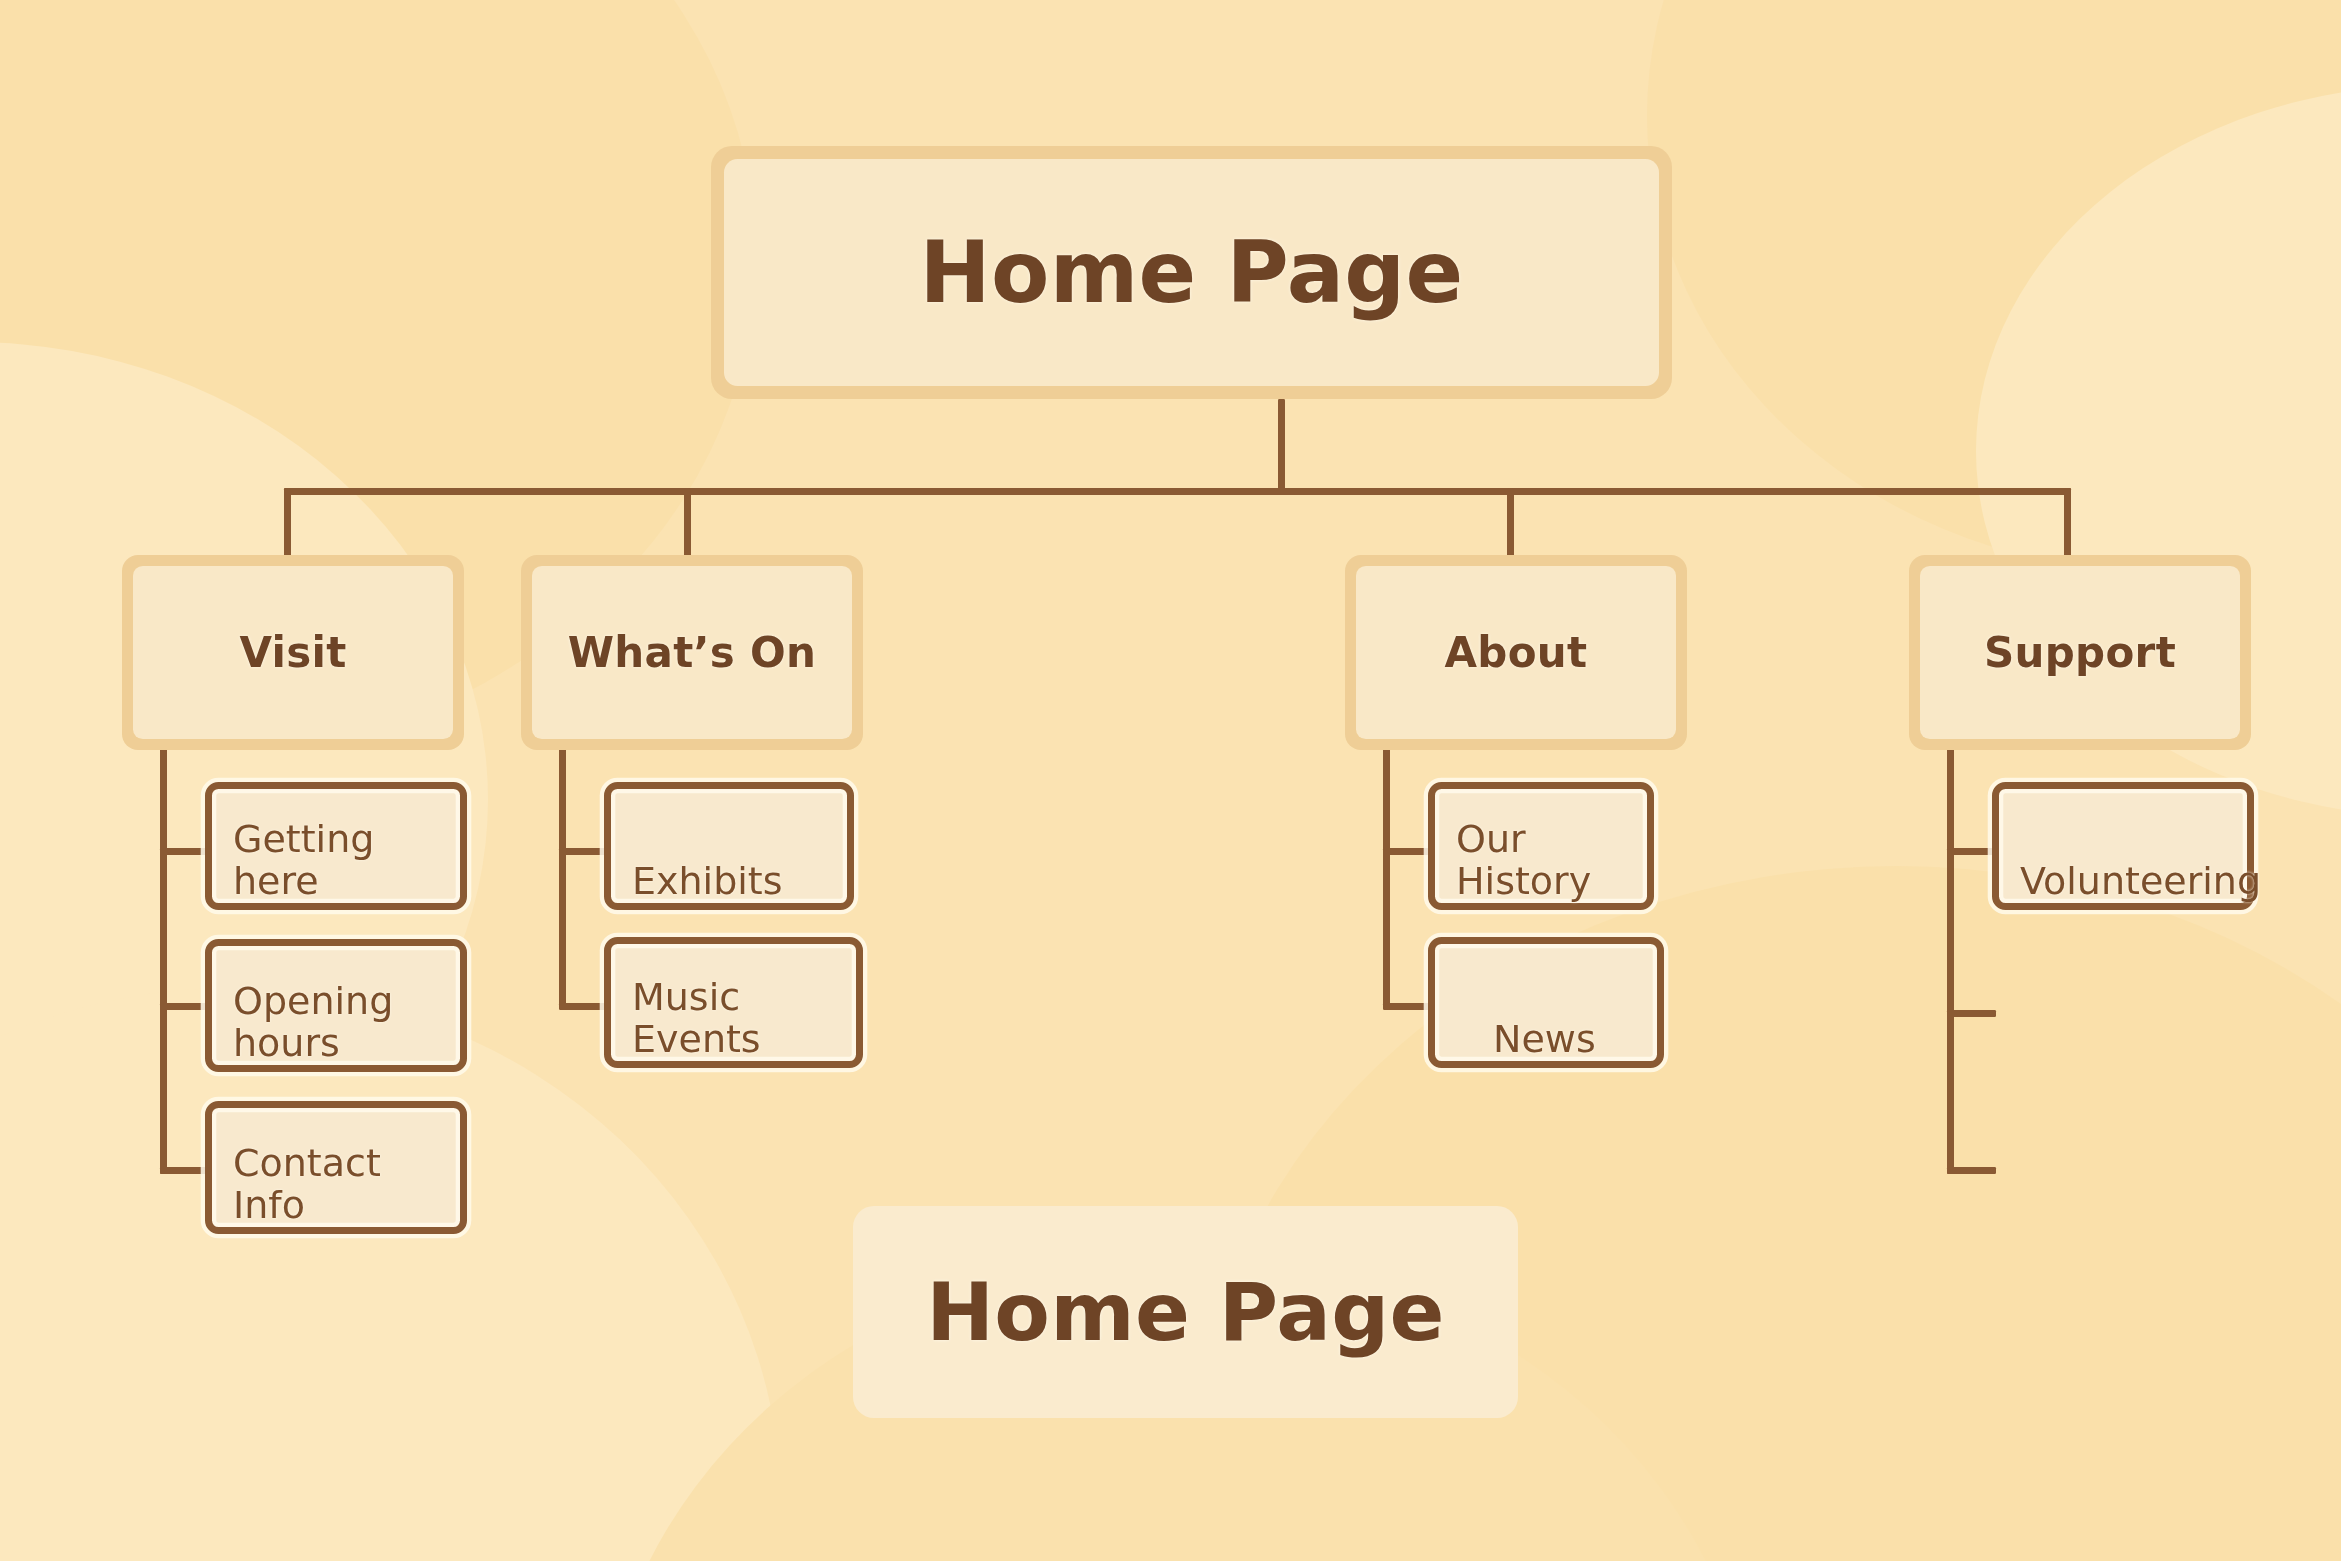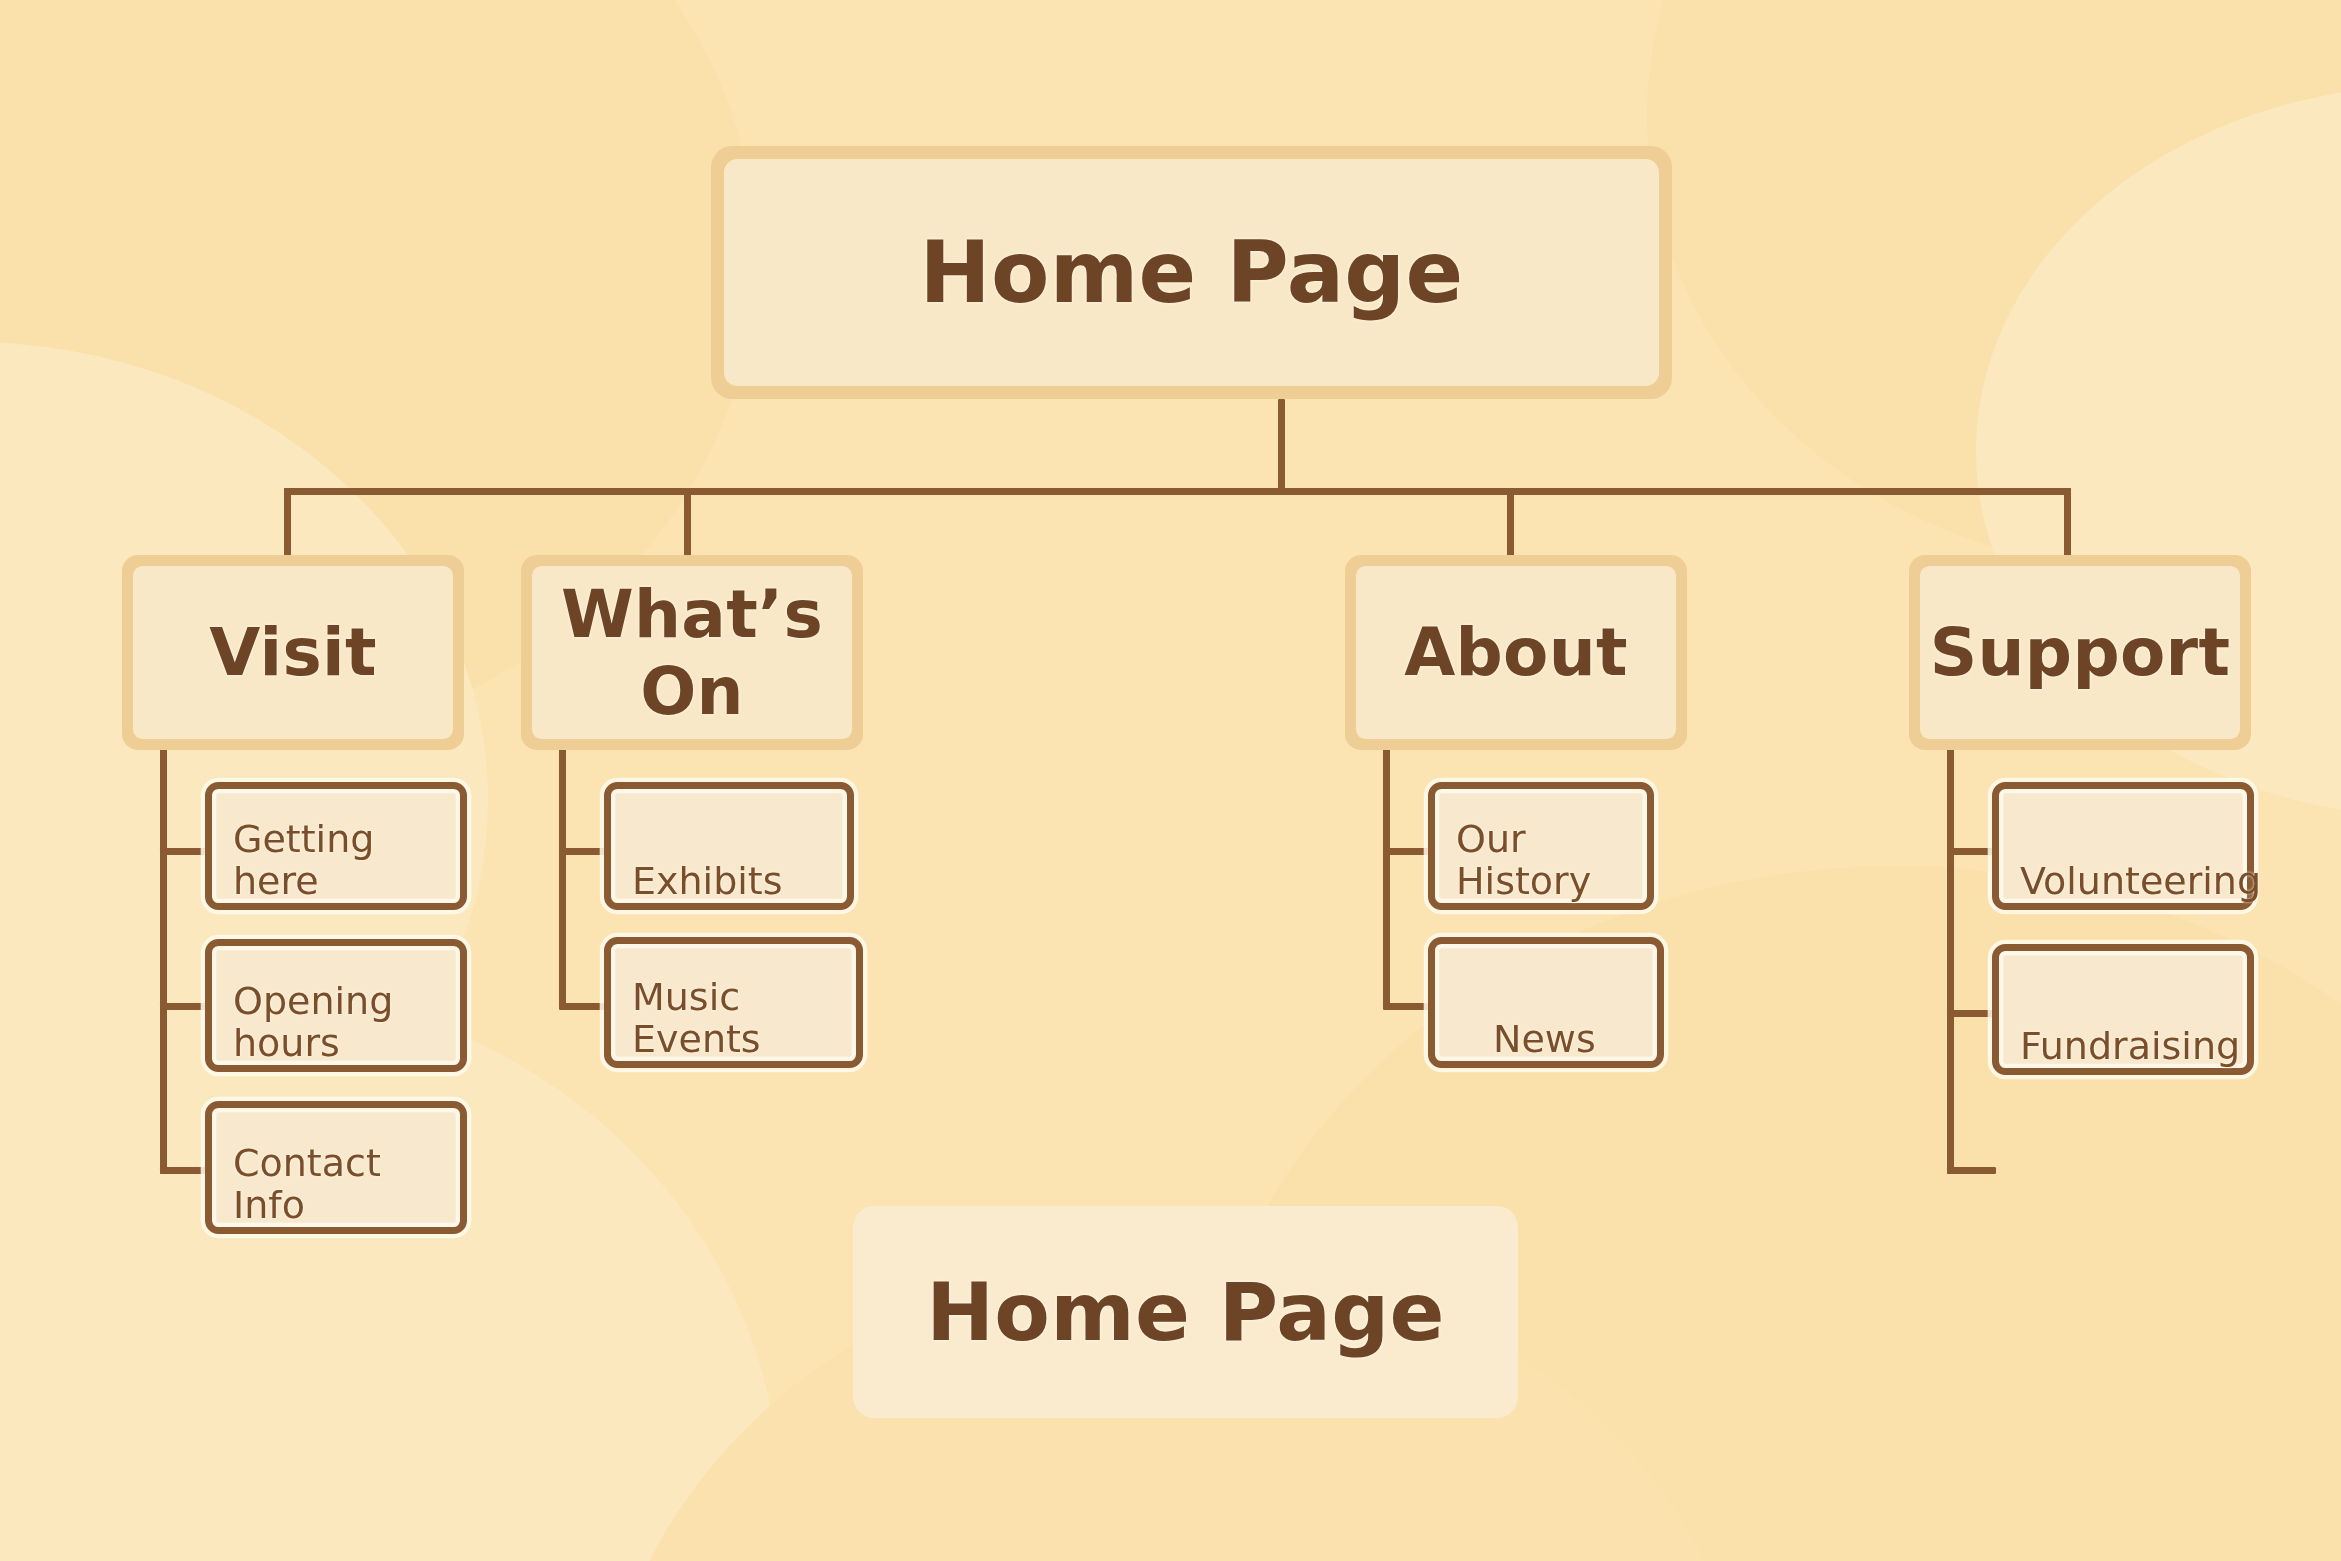--- a/index.html
+++ b/index.html
@@ -62,21 +62,21 @@
     font-weight: 700;
     letter-spacing: 0.3px;
     text-shadow: 0 0 3.7px rgba(255,250,235,0.95);
   }
 
   #root-node { left: 711px; top: 146px; width: 961px; height: 253px; border-radius: 21px; padding: 13.4px; }
   #root-node > .inner { border-radius: 13.4px; }
   #root-node .label { font-size: 85px; }
 
   .l2 { width: 342px; height: 195px; top: 555px; }
-  .l2 .label { font-size: 66px; }
+  .l2 .label { font-size: 42px; }
   #node-visit    { left: 122px; }
   #node-whatson  { left: 521px; }
   #node-about    { left: 1345px; }
   #node-support  { left: 1909px; }
 
   
   .leaf {
     position: absolute;
     box-sizing: border-box;
     border: 7.3px solid #8A5A33;
@@ -218,22 +218,19 @@
   <div class="leaf" style="left:1428px; top:782px; width:226px; height:128px;">
     <span class="label">Our History</span>
   </div>
   <div class="leaf stacked" style="left:1428px; top:937px; width:236px; height:131px;">
     <span class="label" style="margin-left:37px;">News</span>
   </div>
 
   <div class="leaf" style="left:1992px; top:782px; width:262px; height:128px;">
     <span class="label">Volunteering</span>
   </div>
-  <div class="leaf" style="left:1992px; top:944px; width:262px; height:131px;">
-    <span class="label">Fundraising</span>
-  </div>
 
   <div id="caption-banner">
     <span class="label">Home Page</span>
   </div>
 
 </div>
 
 
 </body></html>

